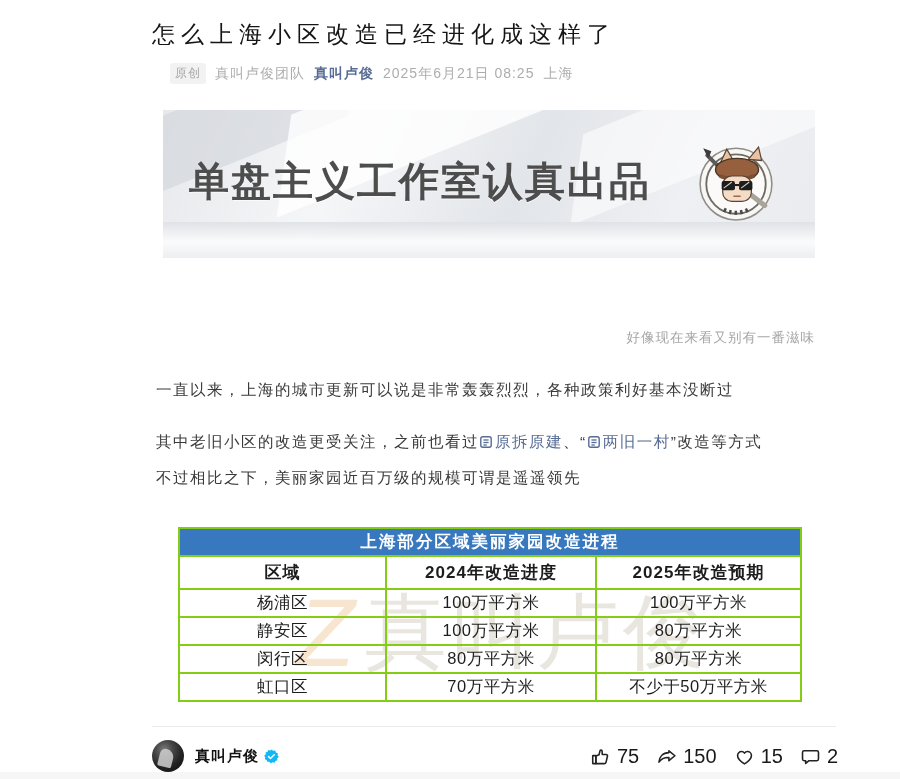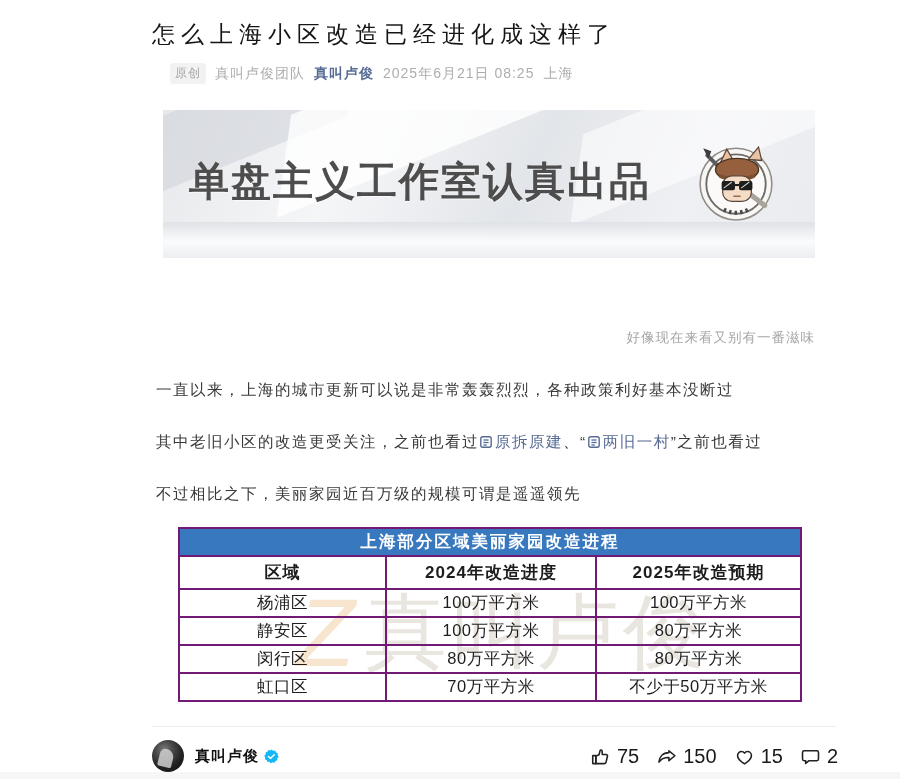--- a/index.html
+++ b/index.html
@@ -60,42 +60,42 @@
   .caption.c1 { top: 289px; }
   .caption.c2 { top: 329px; }
 
   
   .para {
     position: absolute; left: 156px; width: 680px;
     font-size: 15.5px; color: #3a3a3a; letter-spacing: 1.5px; line-height: 1.5;
   }
   .para.p1 { top: 378px; }
   .para.p2 { top: 430px; }
-  .para.p3 { top: 482px; }
+  .para.p3 { top: 466px; }
   .doc-link { color: #576b95; cursor: pointer; white-space: nowrap; }
   .doc-link svg { vertical-align: -2px; margin-right: 2px; }
 
   
   .table-wrap { position: absolute; left: 178px; top: 527px; width: 622px; height: 180px; }
   .watermark {
     position: absolute; left: 118px; top: 58px; z-index: 0;
     font-weight: normal; white-space: nowrap; pointer-events: none;
     color: rgba(175, 163, 140, 0.28); font-size: 82px; letter-spacing: 4px;
     line-height: 1;
   }
   .watermark .wz {
     font-size: 96px; color: rgba(228, 168, 100, 0.30); font-style: italic;
     margin-right: 6px; vertical-align: -6px;
   }
   table.progress {
     position: relative; z-index: 1;
     width: 100%; border-collapse: collapse; table-layout: fixed;
     text-align: center; color: #1d1d1d;
   }
-  table.progress td, table.progress th { border: 2px solid #701a75; padding: 0; }
+  table.progress td, table.progress th { border: 2px solid #84cc16; padding: 0; }
   tr.t-title td {
     background: #3878be; color: #ffffff; font-weight: bold;
     font-size: 16.5px; height: 28px; letter-spacing: 2px;
   }
   tr.t-head th { font-size: 17px; font-weight: bold; height: 33px; letter-spacing: 1px; }
   tr.t-row td { font-size: 16.5px; height: 28px; letter-spacing: 0.5px; }
   col.c1 { width: 207px; } col.c2 { width: 210px; } col.c3 { width: 205px; }
 
   
   .footer-divider {
@@ -180,21 +180,21 @@
   <div class="para p2"><span>其中老旧小区的改造更受关注，之前也看过</span><span class="doc-link"><svg width="14" height="14" viewBox="0 0 14 14">
           <rect x="1.8" y="1.8" width="10.4" height="10.4" rx="2" fill="none" stroke="#576b95" stroke-width="1.4"></rect>
           <line x1="4.4" y1="5" x2="9.6" y2="5" stroke="#576b95" stroke-width="1.3"></line>
           <line x1="4.4" y1="7.5" x2="9.6" y2="7.5" stroke="#576b95" stroke-width="1.3"></line>
           <line x1="4.4" y1="10" x2="7.8" y2="10" stroke="#576b95" stroke-width="1.3"></line>
         </svg><span>原拆原建</span></span><span>、“</span><span class="doc-link"><svg width="14" height="14" viewBox="0 0 14 14">
           <rect x="1.8" y="1.8" width="10.4" height="10.4" rx="2" fill="none" stroke="#576b95" stroke-width="1.4"></rect>
           <line x1="4.4" y1="5" x2="9.6" y2="5" stroke="#576b95" stroke-width="1.3"></line>
           <line x1="4.4" y1="7.5" x2="9.6" y2="7.5" stroke="#576b95" stroke-width="1.3"></line>
           <line x1="4.4" y1="10" x2="7.8" y2="10" stroke="#576b95" stroke-width="1.3"></line>
-        </svg><span>两旧一村</span></span><span>”之前也看过</span></div>
+        </svg><span>两旧一村</span></span><span>”改造等方式</span></div>
 
   <div class="para p3">不过相比之下，美丽家园近百万级的规模可谓是遥遥领先</div>
 
   <div class="table-wrap">
     <div class="watermark"><span class="wz">Z</span><span>真叫卢俊</span></div>
     <table class="progress">
       <colgroup>
           <col class="c1">
           <col class="c2">
           <col class="c3">

